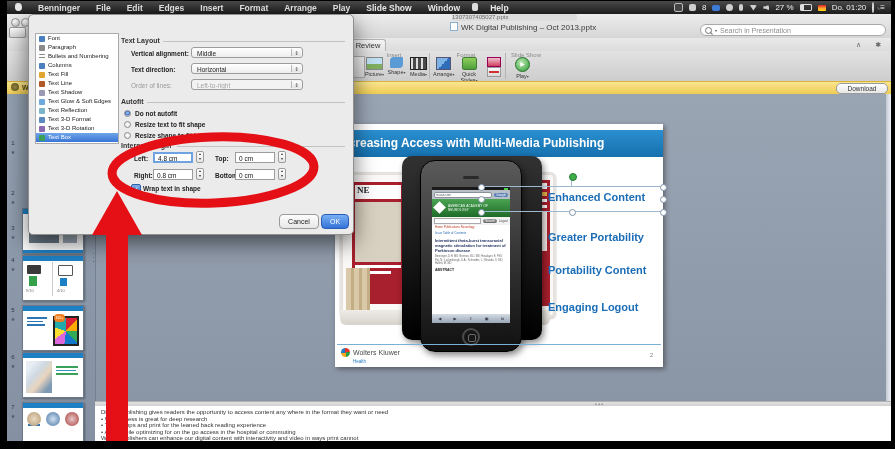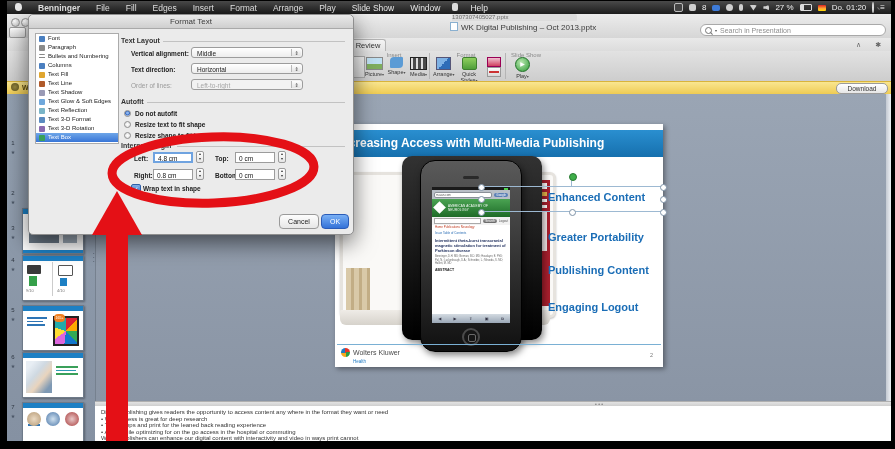--- a/index.html
+++ b/index.html
@@ -2,21 +2,21 @@
 <html><head>
 <meta charset="utf-8">
 <style>
   html,body{margin:0;padding:0;}
   body{font-family:"Liberation Sans",sans-serif;}
   #canvas{position:relative;width:895px;height:449px;background:#000;overflow:hidden;font-family:"Liberation Sans",sans-serif;}
   .abs{position:absolute;}
   .nosel{user-select:none;}
   
   .menubar{left:7px;top:1px;width:884px;height:13px;background:linear-gradient(#4a4a4a,#1c1c1c);color:#e8e8e8;font-size:8.5px;display:flex;align-items:center;gap:0;}
-  .menubar .mi{padding:0 8px;white-space:nowrap;}
+  .menubar .mi{padding:0 8px;white-space:nowrap;font-weight:bold;}
   .menubar .mi.first{font-weight:bold;}
   .mstat{margin-left:auto;display:flex;align-items:center;gap:6px;padding-right:6px;font-size:8px;color:#f0f0f0;}
   .sic{display:inline-block;background:#cfcfcf;border-radius:2px;}
   
   .titlebar{left:7px;top:14px;width:884px;height:24px;background:linear-gradient(#ececec,#d6d6d6);border-bottom:1px solid #a8a8a8;}
   .bgwin{left:452px;top:14px;width:125px;height:7px;background:#dcdcdc;color:#6b6b6b;font-size:6px;overflow:hidden;white-space:nowrap;border-radius:2px 2px 0 0;}
   .wtitle{left:450px;top:22px;font-size:8px;color:#3a3a3a;white-space:nowrap;}
   .docicon{display:inline-block;width:6px;height:7px;background:#fff;border:1px solid #8ab0d0;margin-right:3px;vertical-align:-1px;}
   .tl{width:7px;height:7px;border-radius:50%;background:radial-gradient(circle at 35% 30%,#fdfdfd,#b9b9b9);border:1px solid #909090;}
   .searchbox{left:700px;top:24px;width:186px;height:12px;background:#fff;border:1px solid #a9a9a9;border-radius:7px;display:flex;align-items:center;font-size:7px;color:#8e8e8e;gap:3px;padding:0 4px;box-sizing:border-box;}
@@ -83,21 +83,21 @@
 </style>
 </head>
 <body>
 
 <div id="canvas" class="nosel">
 
   <div class="abs menubar">
     <span class="mi"><span style="display:inline-block;width:7px;height:8px;background:#e8e8e8;border-radius:45% 55% 48% 48%;"></span></span>
     <span class="mi first">Benninger</span>
     <span class="mi">File</span>
-    <span class="mi">Fill</span>
+    <span class="mi">Edit</span>
     <span class="mi">Edges</span>
     <span class="mi">Insert</span>
     <span class="mi">Format</span>
     <span class="mi">Arrange</span>
     <span class="mi">Play</span>
     <span class="mi">Slide Show</span>
     <span class="mi">Window</span>
     <span class="mi" style="padding:0 4px;"><span style="display:inline-block;width:6px;height:8px;background:#ddd;border-radius:2px;"></span></span>
     <span class="mi">Help</span>
     <span class="mstat">
@@ -241,20 +241,26 @@
     <div style="position:absolute;left:23px;top:9px;width:14px;height:14px;border-radius:50%;background:radial-gradient(#cfe0ee,#4a76a8);"></div>
     <div style="position:absolute;left:42px;top:9px;width:14px;height:14px;border-radius:50%;background:radial-gradient(#e8c9c9,#a83a3a);"></div>
     <div class="dash" style="width:12px;margin:16px 0 0 5px;"></div>
   </div>
 
   <div class="abs slide"></div>
   <div class="abs banner">Increasing Access with Multi-Media Publishing</div>
 
   <div class="abs gwrap">
     <div style="position:absolute;left:0;top:22px;width:210px;height:140px;background:#faf9f7;border:3px solid #e6e3de;border-radius:6px;box-shadow:0 1px 2px rgba(0,0,0,.25);"></div>
+    <div style="position:absolute;left:12px;top:32px;width:52px;height:122px;background:#a81f2d;">
+      <div style="background:#fff;margin:3px;height:14px;font-family:'Liberation Serif',serif;font-weight:bold;font-size:9px;color:#222;padding-left:2px;">NE</div>
+      <div style="background:#d8d0c0;margin:3px;height:60px;"></div>
+      <div style="background:#fff;margin:3px;height:3px;"></div>
+      <div style="background:#fff;margin:3px;height:3px;width:70%;"></div>
+    </div>
     <div style="position:absolute;left:168px;top:30px;width:42px;height:126px;background:#a81f2d;">
       <div style="background:#fff;margin:3px 3px 2px;height:6px;"></div>
       <div style="background:#e9b84a;margin:3px;height:4px;"></div>
       <div style="background:#fff;margin:3px;height:3px;"></div>
       <div style="background:#fff;margin:3px;height:3px;"></div>
       <div style="background:#f4e9e9;margin:3px;height:40px;"></div>
     </div>
     <div style="position:absolute;left:6px;top:118px;width:24px;height:44px;background:repeating-linear-gradient(90deg,#d9c9a8 0 5px,#c2ad85 5px 8px);"></div>
     <div style="position:absolute;left:0;top:160px;width:210px;height:15px;background:linear-gradient(#efece7,#d6d2cb);border-radius:2px 2px 6px 6px;"></div>
     <div style="position:absolute;left:62px;top:6px;width:140px;height:184px;background:linear-gradient(#323232,#000);border-radius:10px;box-shadow:2px 3px 6px rgba(0,0,0,.45);"></div>
@@ -292,21 +298,21 @@
           </div>
       </div>
       <div style="position:absolute;left:41px;bottom:5px;width:18px;height:18px;border-radius:50%;background:#161616;border:2px solid #4a4a4a;box-sizing:border-box;">
           <span style="position:absolute;left:4px;top:4px;width:6px;height:6px;border:1px solid #6a6a6a;border-radius:2px;"></span>
         </div>
     </div>
   </div>
 
   <div class="bullet" style="top:191px;">Enhanced Content</div>
   <div class="bullet" style="top:231px;">Greater Portability</div>
-  <div class="bullet" style="top:264px;">Publishing Content</div>
+  <div class="bullet" style="top:264px;">Portability Content</div>
   <div class="bullet" style="top:301px;">Engaging Logout</div>
 
   <div class="selline" style="left:480px;top:186px;width:183px;height:1px;"></div>
   <div class="selline" style="left:480px;top:211px;width:183px;height:1px;"></div>
   <div class="selline" style="left:571px;top:179px;width:1px;height:7px;"></div>
   <div class="abs" style="left:569px;top:173px;width:6px;height:6px;border-radius:50%;background:#3fae49;border:1px solid #2a7a33;"></div>
   <div class="handle" style="left:478px;top:184px;"></div>
   <div class="handle" style="left:660px;top:184px;"></div>
   <div class="handle" style="left:478px;top:209px;"></div>
   <div class="handle" style="left:660px;top:209px;"></div>
@@ -323,21 +329,20 @@
     </div>
   <div class="abs notes">
     <div>Digital Publishing gives readers the opportunity to access content any where in the format they want or need</div>
     <div>•   Web access is great for deep research</div>
     <div>•   Tablet Apps and print for the leaned back reading experience</div>
     <div>•   And Mobile optimizing for on the go access in the hospital or commuting</div>
     <div>We as publishers can enhance our digital content with interactivity and video in ways print cannot</div>
   </div>
 
   <div class="abs dialog">
-    <div class="dtitle">Format Text</div>
     <div class="dlist">
       <div class="drow">
           <span class="cico" style="background:#4a7fc0;"></span>
           <span>Font</span>
         </div>
       <div class="drow">
           <span class="cico" style="background:#8a8a8a;"></span>
           <span>Paragraph</span>
         </div>
       <div class="drow">

